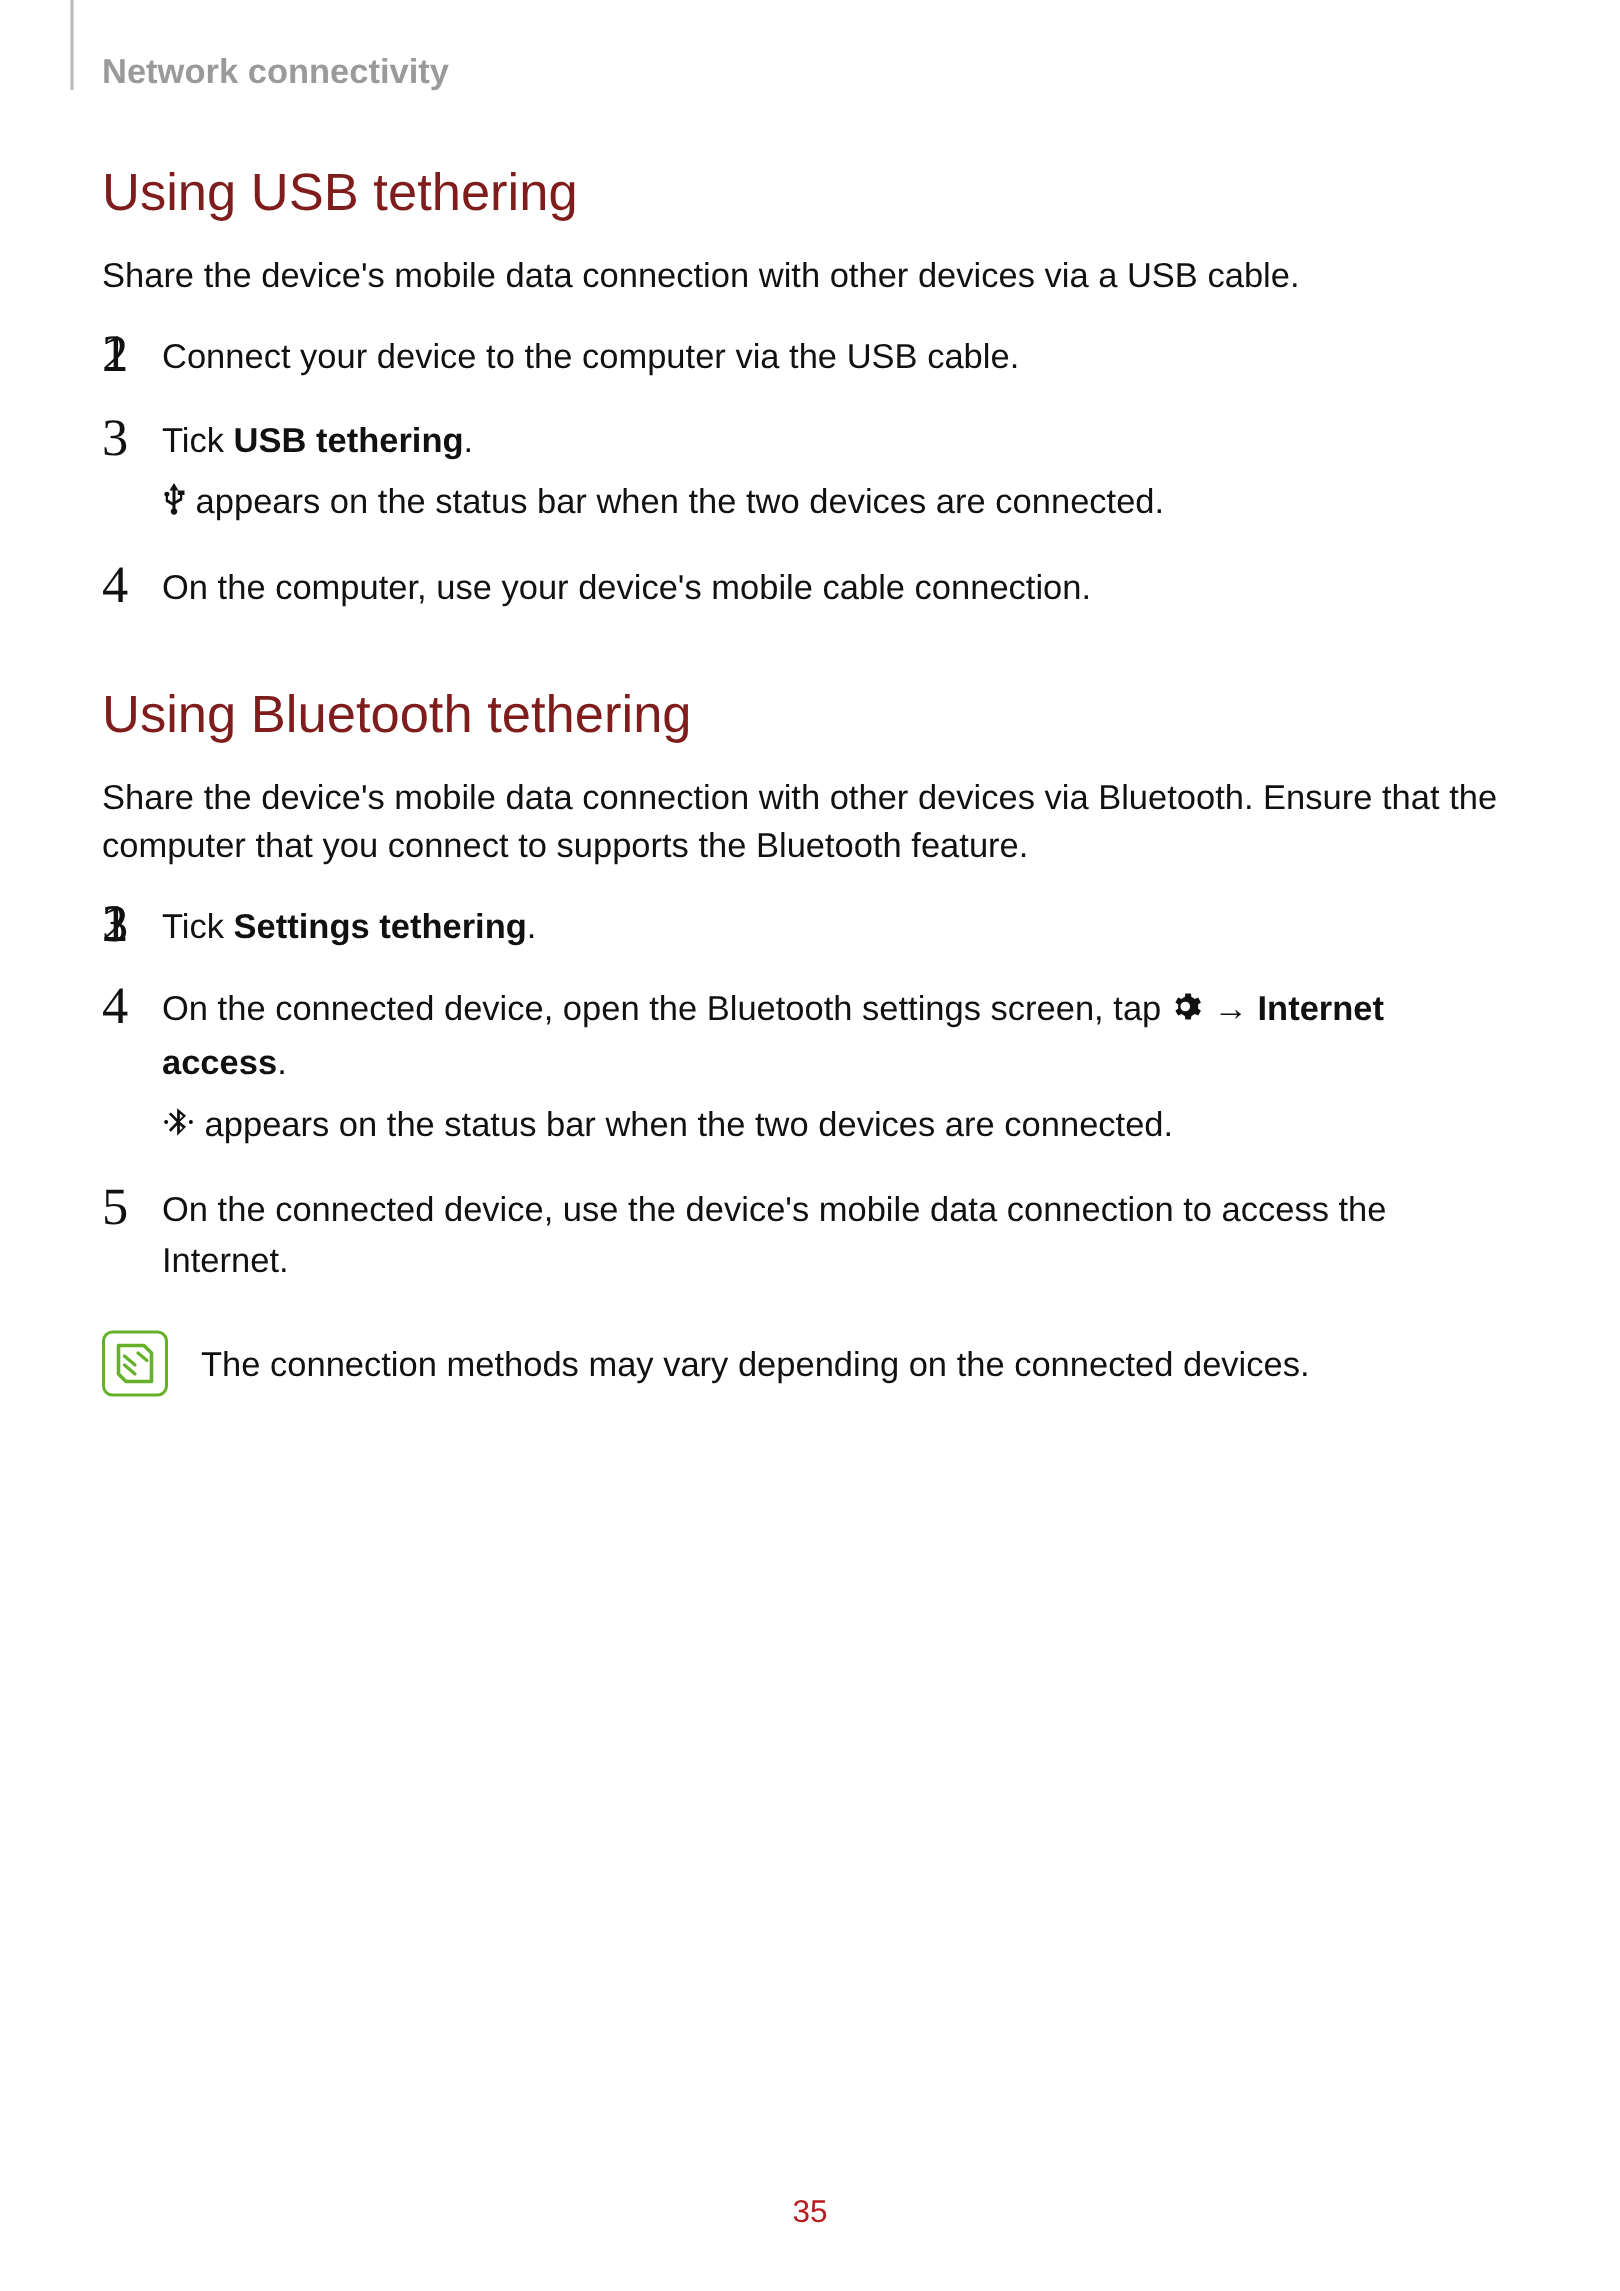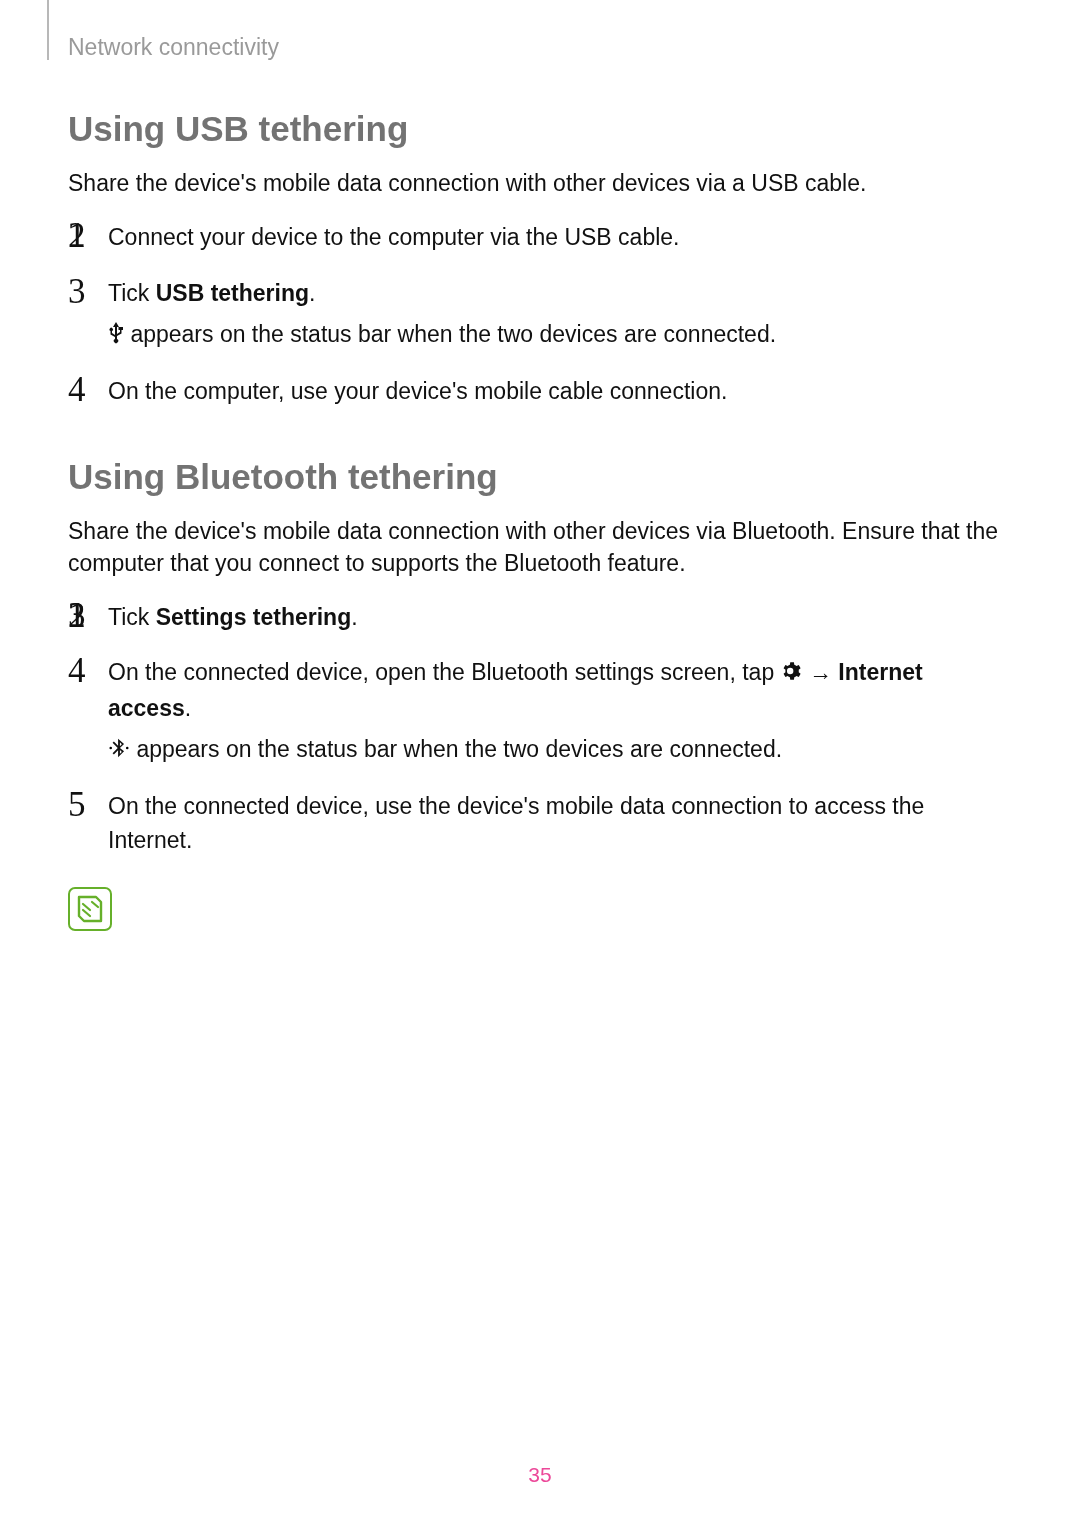--- a/index.html
+++ b/index.html
@@ -18,27 +18,27 @@
     width: 2px;
     height: 60px;
     background: #b8b8b8;
   }
   .article {
     padding: 34px 68px 0 68px;
   }
   .breadcrumb {
     color: #9a9a9a;
     font-size: 23px;
+    font-weight: 700;
+    padding-left: 0;
+  }
+  h2 {
+    color: #7f1d1d;
+    font-size: 35px;
     font-weight: 400;
-    padding-left: 0;
-  }
-  h2 {
-    color: #737373;
-    font-size: 35px;
-    font-weight: 700;
     margin-top: 48px;
     margin-bottom: 18px;
   }
   p.intro {
     font-size: 23px;
     line-height: 1.4;
     margin-bottom: 14px;
   }
   ol.steps {
     list-style: none;
@@ -96,21 +96,21 @@
   .note-text {
     font-size: 23px;
     line-height: 1.4;
   }
   .page-num {
     position: absolute;
     top: 1463px;
     left: 0;
     width: 100%;
     text-align: center;
-    color: #ec4899;
+    color: #b91c1c;
     font-size: 21px;
   }
 </style>
 </head>
 <body>
 
 <div class="side-rule"></div>
 
 <div class="article">
 
@@ -189,17 +189,18 @@
     </li>
   </ol>
 
   <div class="note-row">
     <div class="note-icon-box">
       <svg width="32" height="32" viewBox="0 0 32 32">
         <path d="M5 4h17l5 5v19H10l-5-5V4z" fill="none" stroke="#66b02a" stroke-width="2.4" stroke-linejoin="round"></path>
         <path d="M9 11l7 6M9 17l7 6M18 9l6 5" fill="none" stroke="#66b02a" stroke-width="2.2" stroke-linecap="round"></path>
       </svg>
     </div>
+    <div class="note-text">The connection methods may vary depending on the connected devices.</div>
   </div>
 
 </div>
 
 <div class="page-num">35</div>
 
 </body></html>

